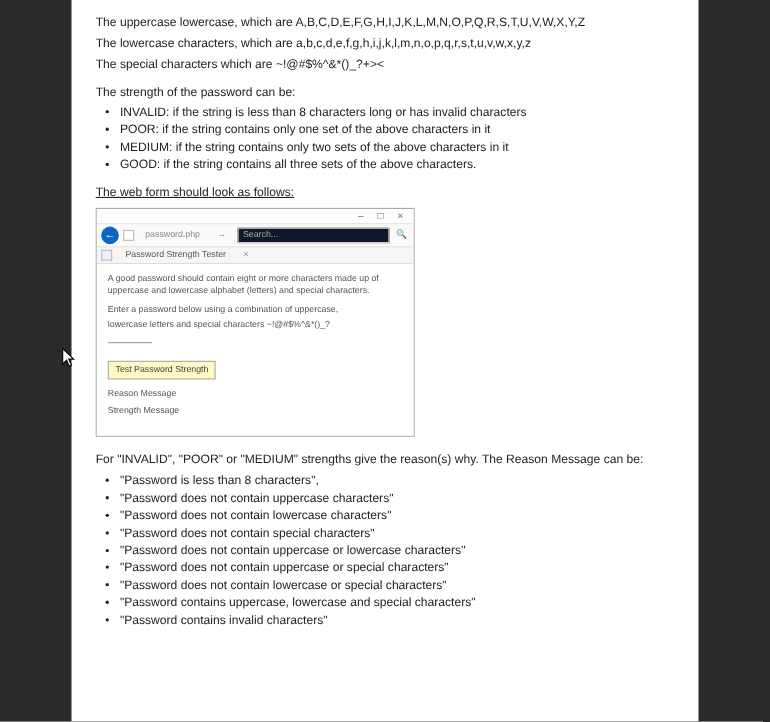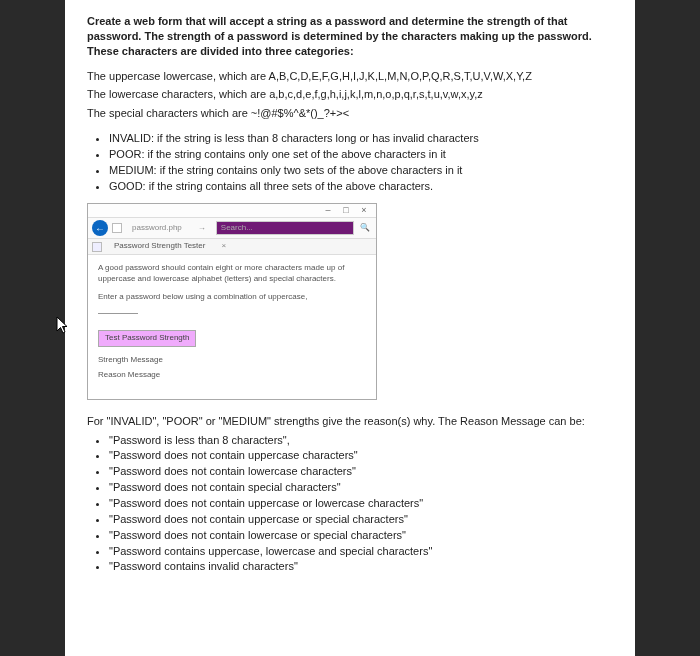--- a/index.html
+++ b/index.html
@@ -57,69 +57,70 @@
     width: 16px; height: 16px; border-radius: 50%;
     background: #0a66c2; color: #fff;
     display: flex; align-items: center; justify-content: center;
     font-size: 10px; line-height: 1;
   }
   .tabicon {
     width: 10px; height: 10px; border: 1px solid #bbb; background: #fff;
   }
   .addrtxt { flex: 0 0 auto; padding: 0 6px; color: #888; }
   .searchbox {
-    flex: 1; border: 1px solid #ccc; background: #701a75;
+    flex: 1; border: 1px solid #ccc; background: #0f172a;
     height: 14px; padding: 0 4px; display: flex; align-items: center;
     color: #aaa;
   }
   .tabsrow {
     display: flex; align-items: center; gap: 12px;
     padding: 2px 4px; background: #f6f6f6; border-bottom: 1px solid #ddd;
   }
   .tabsrow .tabicon { background: #eef; }
   .tabsrow .x { padding: 0 4px; color: #888; }
   .formbody { background: #fff; padding: 8px 10px 14px 10px; }
   .desc { margin-bottom: 8px; line-height: 1.3; }
   .lbl { margin-bottom: 2px; line-height: 1.3; }
   .inputline {
     border-bottom: 1px solid #999; height: 10px; margin-bottom: 10px;
     width: 40px;
   }
   .testbtn {
-    display: inline-block; border: 1px solid #aaa; background: #f0abfc;
+    display: inline-block; border: 1px solid #aaa; background: #fef9c3;
     padding: 2px 6px; font-size: 8px; color: #444; margin: 6px 0 8px 0;
   }
   .msgline { margin-bottom: 4px; }
 
   .cursor {
     position: absolute;
     left: 56px;
     top: 316px;
     width: 14px; height: 20px;
     pointer-events: none;
   }
 </style>
 </head>
 <body>
 
 <div class="page">
 
-  <p class="para bold">Create a web form that will accept a string as a password and determine the strength of that password. The strength of a password is determined by the characters making up the password. These characters are divided into three categories:</p>
 
   <p class="tight">The uppercase lowercase, which are A,B,C,D,E,F,G,H,I,J,K,L,M,N,O,P,Q,R,S,T,U,V,W,X,Y,Z</p>
   <p class="tight">The lowercase characters, which are a,b,c,d,e,f,g,h,i,j,k,l,m,n,o,p,q,r,s,t,u,v,w,x,y,z</p>
   <p class="para">The special characters which are ~!@#$%^&amp;*()_?+&gt;&lt;</p>
 
+  <p class="tight">The strength of the password can be:</p>
   <ul class="ul">
     <li>INVALID: if the string is less than 8 characters long or has invalid characters</li>
     <li>POOR: if the string contains only one set of the above characters in it</li>
     <li>MEDIUM: if the string contains only two sets of the above characters in it</li>
     <li>GOOD: if the string contains all three sets of the above characters.</li>
   </ul>
 
+  <p class="tight underline">The web form should look as follows:</p>
 
   <div class="formshot">
     <div class="titlebar">
       <span class="winbtn">–</span>
       <span class="winbtn">□</span>
       <span class="winbtn">×</span>
     </div>
     <div class="navrow">
       <span class="backbtn">←</span>
       <span class="tabicon"></span>
@@ -131,24 +132,25 @@
       <span style="padding:0 2px;">🔍</span>
     </div>
     <div class="tabsrow">
       <span class="tabicon"></span>
       <span>Password Strength Tester</span>
       <span class="x">×</span>
     </div>
     <div class="formbody">
       <p class="desc">A good password should contain eight or more characters made up of uppercase and lowercase alphabet (letters) and special characters.</p>
       <p class="lbl">Enter a password below using a combination of uppercase,</p>
+      <p class="lbl">lowercase letters and special characters ~!@#$%^&amp;*()_?</p>
       <div class="inputline"></div>
       <div class="testbtn">Test Password Strength</div>
+      <p class="msgline">Reason Message</p>
       <p class="msgline">Strength Message</p>
-      <p class="msgline">Reason Message</p>
     </div>
   </div>
 
 
   <p class="tight">For "INVALID", "POOR" or "MEDIUM" strengths give the reason(s) why. The Reason Message can be:</p>
   <ul class="ul">
     <li>"Password is less than 8 characters",</li>
     <li>"Password does not contain uppercase characters"</li>
     <li>"Password does not contain lowercase characters"</li>
     <li>"Password does not contain special characters"</li>

